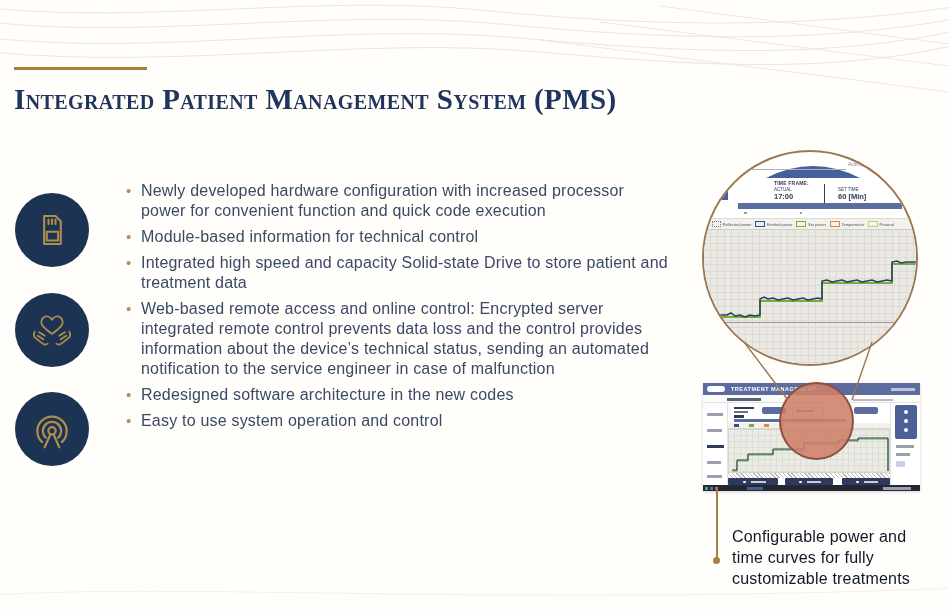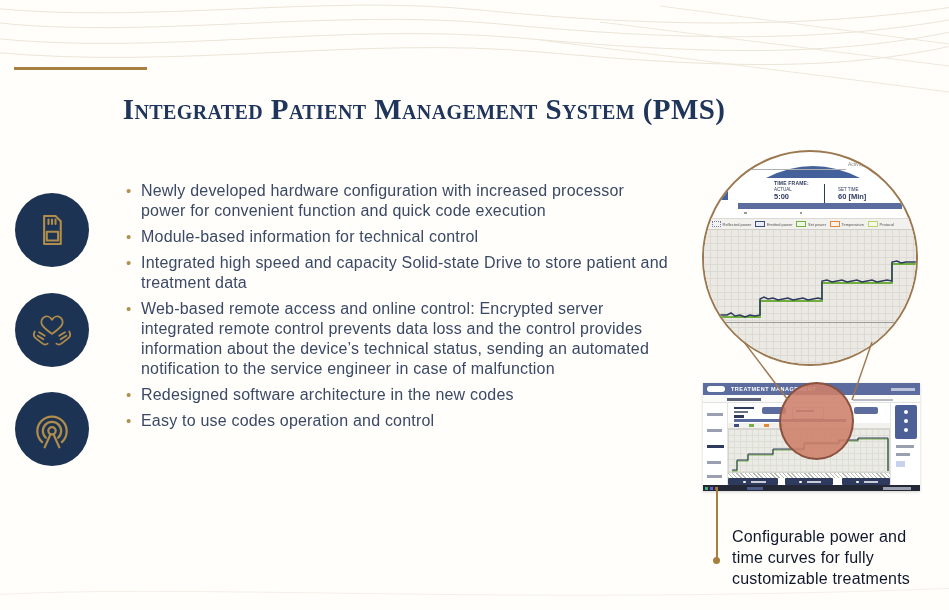--- a/index.html
+++ b/index.html
@@ -2,23 +2,23 @@
 <html><head>
 <meta charset="utf-8">
 <style>
   html,body{margin:0;padding:0;background:#ffffff;}
   .slide{position:relative;width:949px;height:610px;background:#fffefb;overflow:hidden;
          font-family:"Liberation Sans",sans-serif;}
   .deco{position:absolute;inset:0;pointer-events:none;}
 
   
   .gold-rule{position:absolute;left:14px;top:67px;width:133px;height:3px;background:#a5803f;}
-  .page-title{position:absolute;left:14px;top:74px;width:820px;
+  .page-title{position:absolute;left:14px;top:64px;width:820px;
               font-family:"Liberation Serif",serif;font-weight:bold;font-size:29px;
-              font-variant:small-caps;letter-spacing:.4px;color:#20355c;text-align:center;}
+              font-variant:small-caps;letter-spacing:.4px;color:#20355c;}
 
   
   .icon-circle{position:absolute;left:15px;width:74px;height:74px;border-radius:50%;
                background:#1d3354;display:flex;align-items:center;justify-content:center;}
   .icon-circle svg{stroke:#b08d4a;fill:none;stroke-width:2.4;stroke-linecap:round;stroke-linejoin:round;}
 
   
   .features-heading{position:absolute;left:124px;top:144px;
         font-family:"Liberation Serif",serif;font-weight:bold;font-size:24px;
         font-variant:small-caps;letter-spacing:.6px;color:#a5793b;}
@@ -153,34 +153,34 @@
       <path d="M22.5 29.5 L16 44 M25.5 29.5 L32 44"></path>
     </svg>
   </div>
 
   <ul class="feature-list">
     <li>Newly developed hardware configuration with increased processor power for convenient function and quick code execution</li>
     <li>Module-based information for technical control</li>
     <li>Integrated high speed and capacity Solid-state Drive to store patient and treatment data</li>
     <li>Web-based remote access and online control: Encrypted server integrated remote control prevents data loss and the control provides information about the device’s technical status, sending an automated notification to the service engineer in case of malfunction</li>
     <li>Redesigned software architecture in the new codes</li>
-    <li>Easy to use codes operation and control</li>
+    <li>Easy to use system operation and control</li>
   </ul>
 
   <div class="magnifier">
     <svg class="mag-abs hump" viewBox="0 0 212 30">
       <path d="M62 26 Q109 2 156 26 Z" fill="#45619c"></path>
     </svg>
     <div class="mag-abs act-line"></div>
     <div class="mag-abs act-label">Activity:</div>
     <div class="mag-abs act-value">May .</div>
     <div class="mag-abs tf-tri"></div>
     <div class="mag-abs tf-label">TIME FRAME:</div>
     <div class="mag-abs tf-actual">ACTUAL</div>
-    <div class="mag-abs tf-actual-val">5:00</div>
+    <div class="mag-abs tf-actual-val">17:00</div>
     <div class="mag-abs tf-div"></div>
     <div class="mag-abs tf-set">SET TIME</div>
     <div class="mag-abs tf-set-val">60 [Min]</div>
     <div class="mag-abs mag-bar">
         <i></i>
       </div>
     <div class="mag-abs tick1"></div>
     <div class="mag-abs tick2"></div>
     <div class="mag-abs legend-strip">
       <span class="lg-item">

